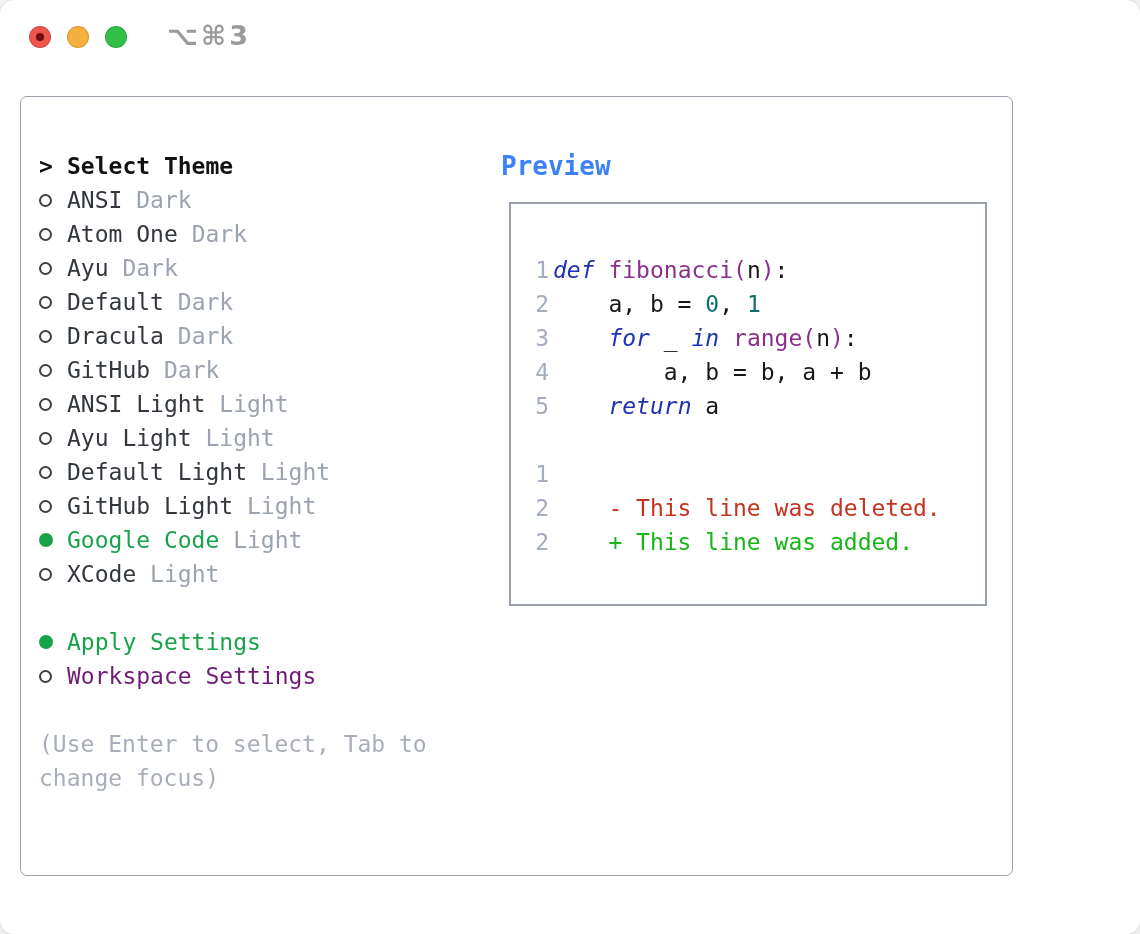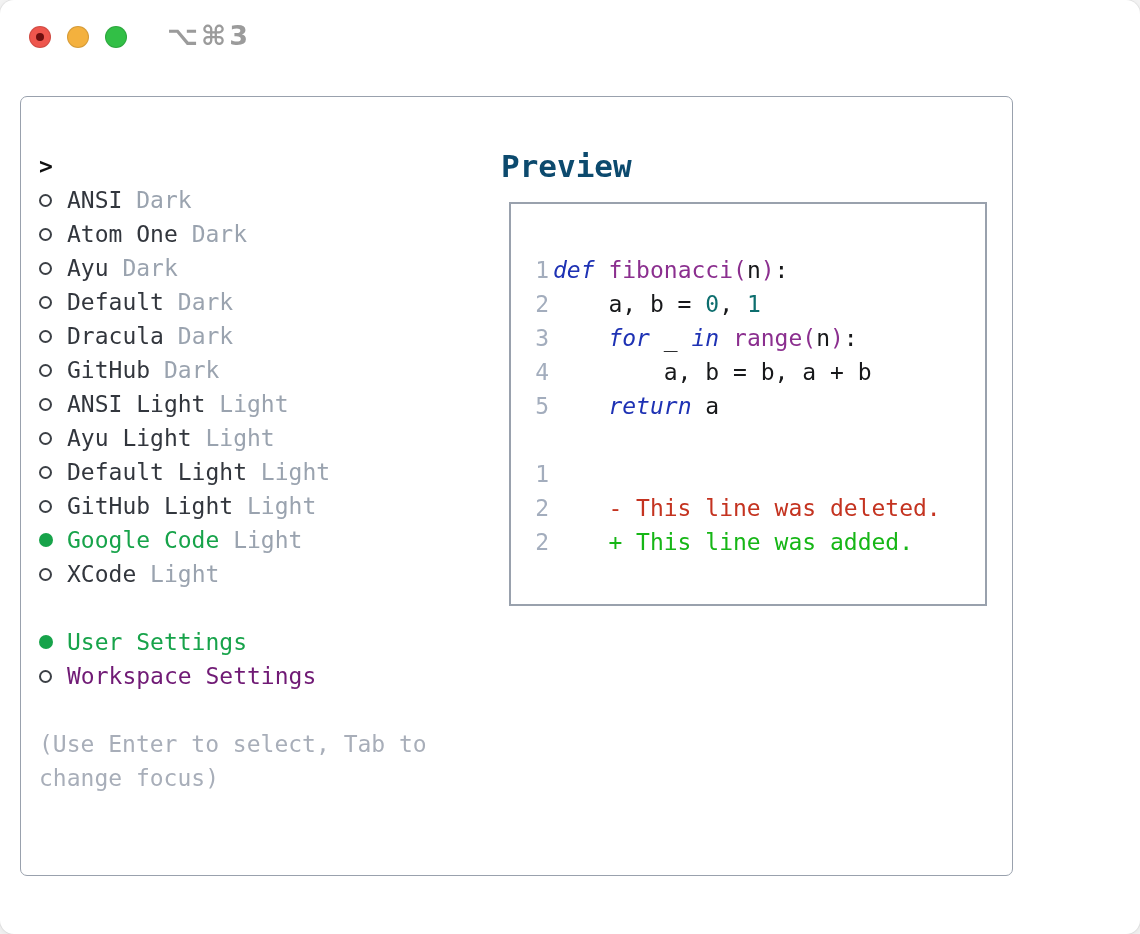--- a/index.html
+++ b/index.html
@@ -42,21 +42,21 @@
   .opt-label{color:#701a75;white-space:pre;}
   .opt.selected .opt-label{color:var(--sel-green,#17a34a);}
   .spacer{height:34px;}
   .help{
     font-size:23px;line-height:34px;color:var(--help-gray,#a8aeb9);
     width:435px;margin-top:0;
   }
   
   .preview-title{
     position:absolute;left:480px;top:52px;height:34px;display:flex;align-items:center;
-    font-size:31px;font-weight:bold;color:#0c4a6e;
+    font-size:26px;font-weight:bold;color:#3b82f6;
   }
   .preview-box{
     position:absolute;left:488px;top:105px;width:478px;height:404px;
     border:2px solid var(--border-gray,#99a1ad);box-sizing:border-box;background:#fff;
     padding:49px 0 0 22px;overflow:hidden;
   }
   .pline{height:34px;display:flex;align-items:center;font-size:23px;}
   .ln{width:16px;flex:none;text-align:right;color:var(--ln-gray,#a3adbd);margin-right:4px;white-space:pre;}
   .src{white-space:pre;color:var(--code-plain,#17181a);}
   .tok-kw{color:var(--code-kw,#1e32b4);font-style:italic;}
@@ -81,20 +81,21 @@
     <span class="win-title">⌥⌘3</span>
   </div>
 
   <div class="main-box">
 
     <div class="left-col">
       <div class="row">
         <span class="gutter">
             <span class="prompt">&gt;</span>
           </span>
+        <span class="list-header">Select Theme</span>
       </div>
 
       <div id="theme-list">
           <div class="row item">
             <span class="gutter">
               <span class="marker"></span>
             </span>
             <span class="name">ANSI</span>
             <span class="tag">Dark</span>
           </div>
@@ -177,21 +178,21 @@
           </div>
         </div>
 
       <div class="spacer"></div>
 
 
       <div class="row opt selected">
         <span class="gutter">
             <span class="marker filled"></span>
           </span>
-        <span class="opt-label">User Settings</span>
+        <span class="opt-label">Apply Settings</span>
       </div>
       <div class="row opt">
         <span class="gutter">
             <span class="marker"></span>
           </span>
         <span class="opt-label">Workspace Settings</span>
       </div>
 
       <div class="spacer"></div>
 

